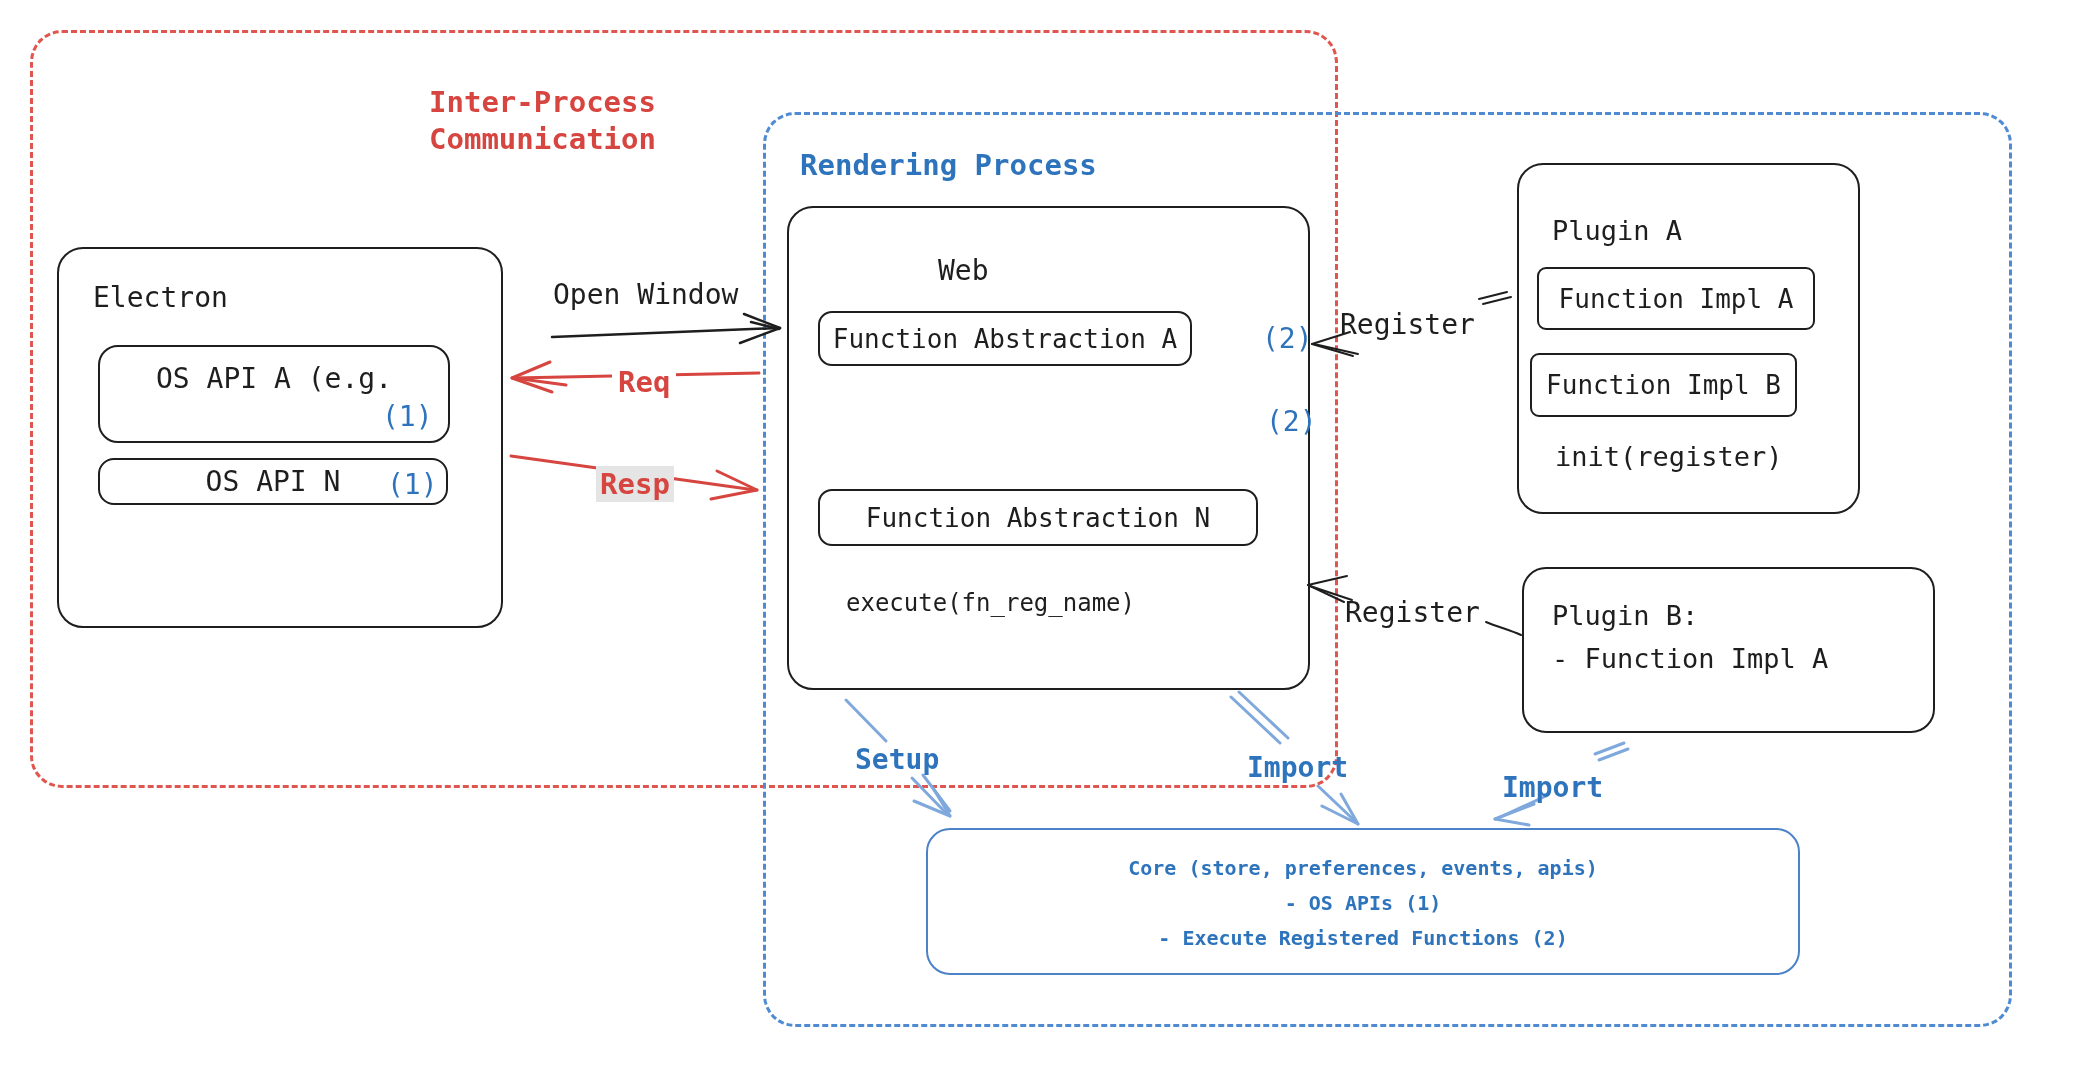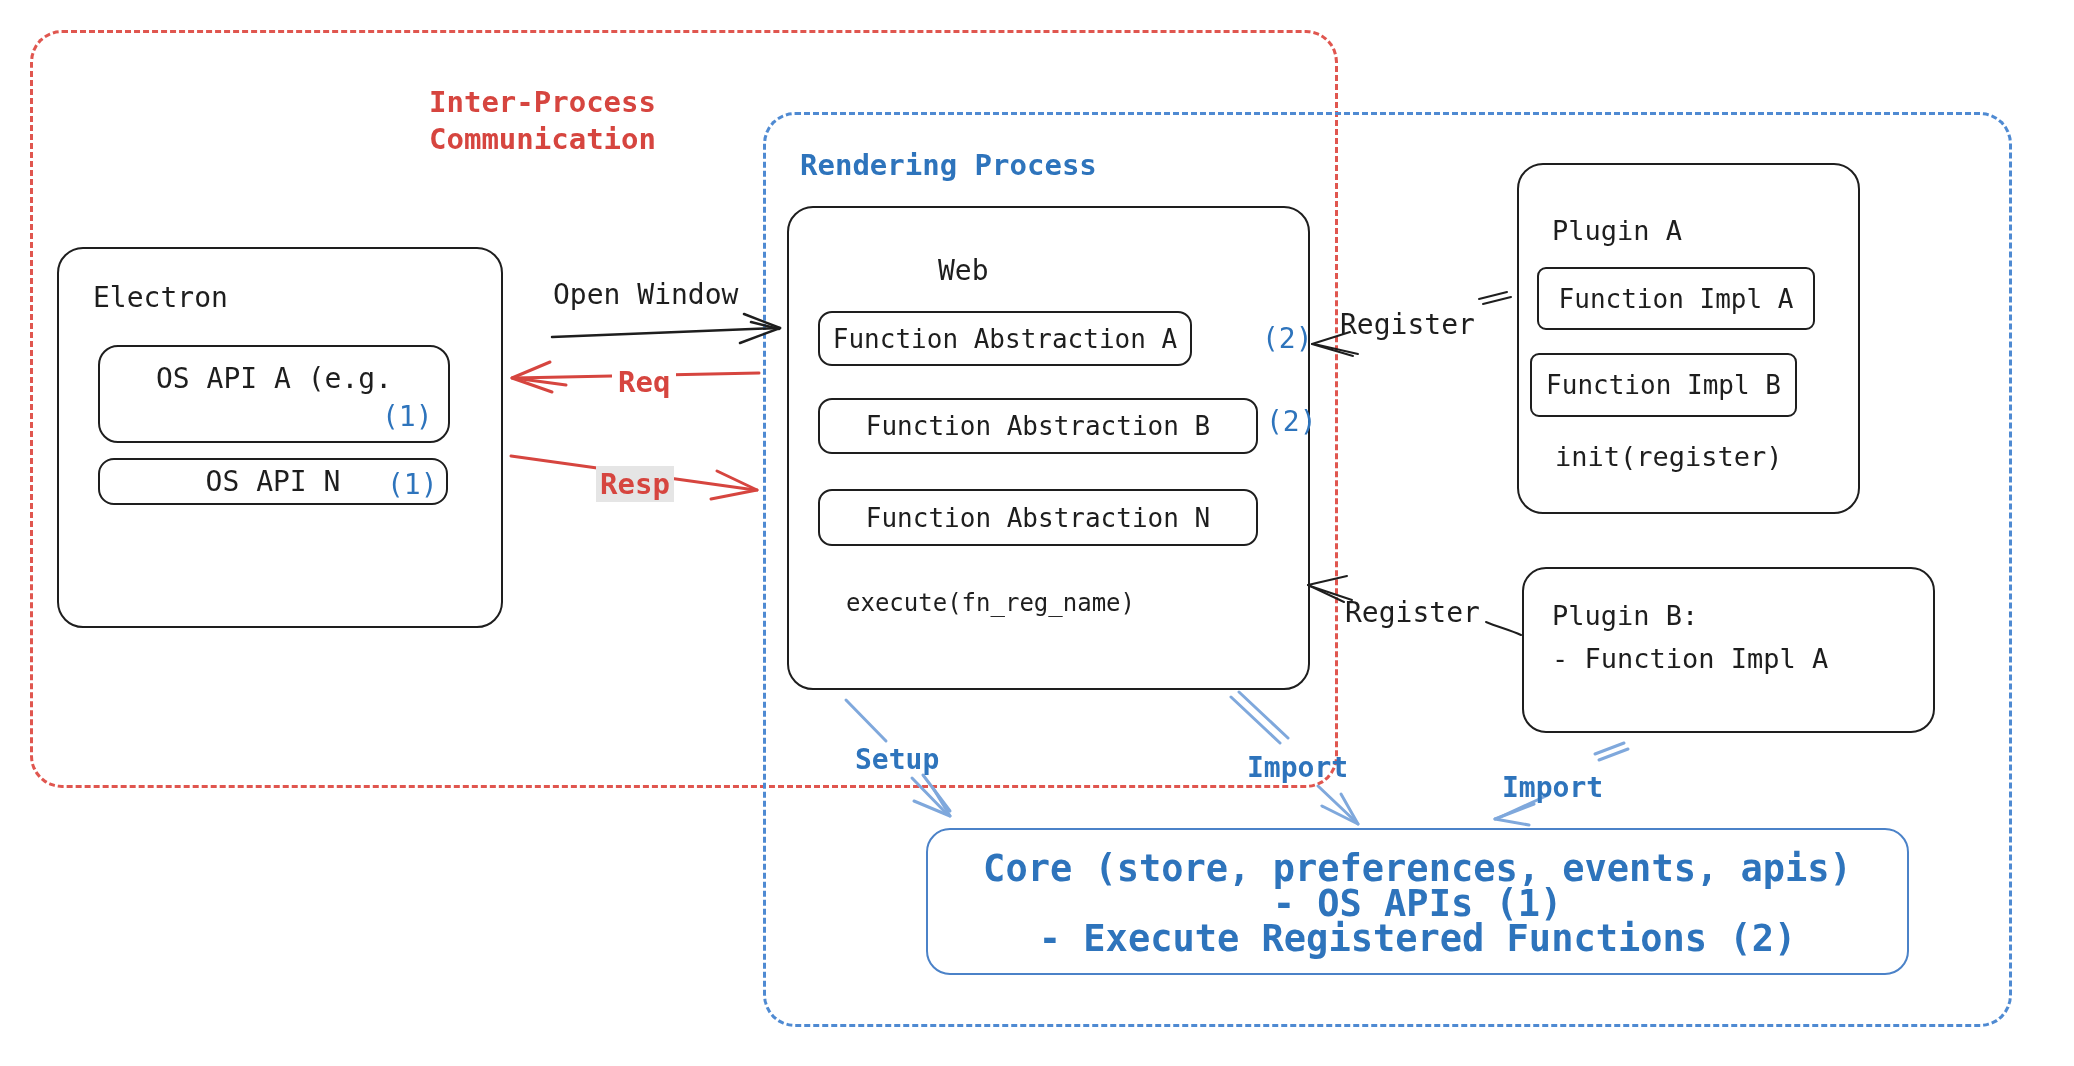--- a/index.html
+++ b/index.html
@@ -24,23 +24,23 @@
   .box-web{left:787px; top:206px; width:523px; height:484px;}
   .box-fa{border-width:2px; border-radius:14px; display:flex; align-items:center; justify-content:center; font-size:26px;}
   .box-fa-a{left:818px; top:311px; width:374px; height:55px;}
   .box-fa-b{left:818px; top:398px; width:440px; height:56px;}
   .box-fa-n{left:818px; top:489px; width:440px; height:57px;}
   .box-plugin-a{left:1517px; top:163px; width:343px; height:351px;}
   .box-fi{border-width:2px; border-radius:9px; display:flex; align-items:center; justify-content:center; font-size:26px;}
   .box-fi-a{left:1537px; top:267px; width:278px; height:63px;}
   .box-fi-b{left:1530px; top:353px; width:267px; height:64px;}
   .box-plugin-b{left:1522px; top:567px; width:413px; height:166px; border-radius:24px;}
-  .box-core{left:926px; top:828px; width:983px; height:147px; border:2.5px solid var(--blue_stroke); border-radius:24px; background:#fff; z-index:1;
+  .box-core{left:926px; top:828px; width:874px; height:147px; border:2.5px solid var(--blue_stroke); border-radius:24px; background:#fff; z-index:1;
             display:flex; flex-direction:column; align-items:center; justify-content:center; padding-top:4px;
-            color:var(--blue_text); font-weight:700; font-size:37px; line-height:35px; text-align:center;}
+            color:var(--blue_text); font-weight:700; font-size:20px; line-height:35px; text-align:center;}
   
   .txt{z-index:3; white-space:pre;}
   .lbl-ipc{left:429px; top:84px; font-size:29px; line-height:37px; font-weight:700; color:var(--red);}
   .lbl-rendering{left:800px; top:148px; font-size:29px; font-weight:700; color:var(--blue_text);}
   .ttl-electron{left:93px; top:281px; font-size:28px;}
   .badge{color:var(--blue_text);}
   .osapi-a-badge{position:absolute; left:282px; top:52px; font-size:28px;}
   .osapi-n-badge{position:absolute; left:287px; top:8px; font-size:28px;}
   .ttl-web{left:938px; top:254px; font-size:28px;}
   .badge-2a{left:1262px; top:322px; font-size:28px;}
@@ -88,23 +88,20 @@
     <span>OS API N</span>
     <span class="badge osapi-n-badge">(1)</span>
   </div>
 
   <div class="abs solid box-web"></div>
   <div class="abs txt ttl-web">Web</div>
   <div class="abs solid box-fa box-fa-a">
       <span>Function Abstraction A</span>
     </div>
   <div class="abs txt badge badge-2a">(2)</div>
-  <div class="abs solid box-fa box-fa-b">
-      <span>Function Abstraction B</span>
-    </div>
   <div class="abs txt badge badge-2b">(2)</div>
   <div class="abs solid box-fa box-fa-n">
       <span>Function Abstraction N</span>
     </div>
   <div class="abs txt lbl-execute">execute(fn_reg_name)</div>
 
   <div class="abs solid box-plugin-a"></div>
   <div class="abs txt ttl-plugin-a">Plugin A</div>
   <div class="abs solid box-fi box-fi-a">
       <span>Function Impl A</span>

